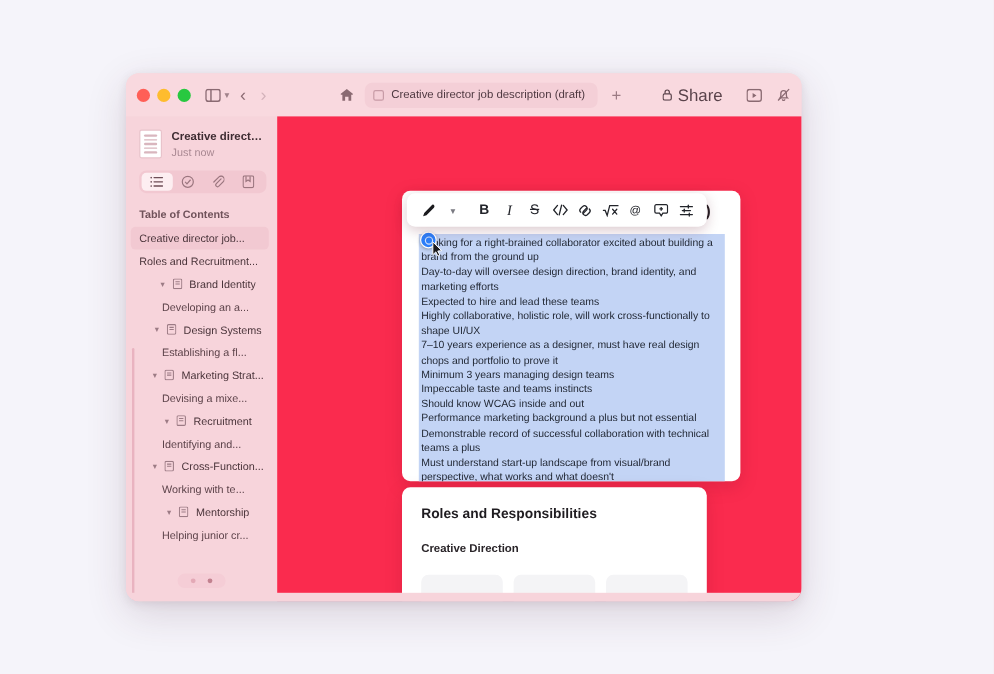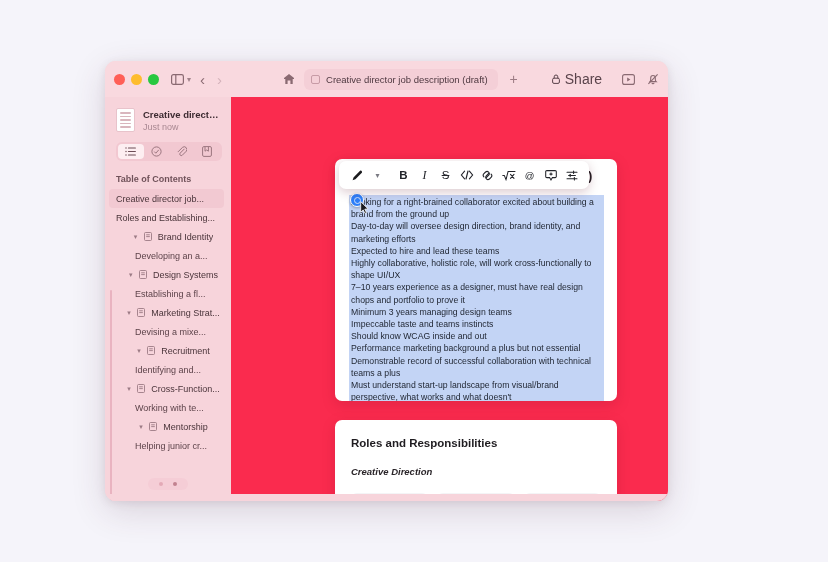--- a/index.html
+++ b/index.html
@@ -248,30 +248,30 @@
   }
   .ft-sep { width: 5px; }
   .ft-btn.bold { font-weight: 700; font-size: 11.5px; }
   .ft-btn.ital { font-style: italic; font-family: "Liberation Serif", serif; font-size: 12px; }
   .ft-btn.strike { text-decoration: line-through; font-size: 11.5px; }
   .ft-btn.small { font-size: 9.5px; }
 
   
   #sheet2 {
     position: absolute;
-    left: 104px; top: 323px;
-    width: 282px; height: 110px;
+    left: 104px; top: 309px;
+    width: 254px; height: 110px;
     background: #fff;
     border-radius: 7px;
     box-shadow: 0 4px 14px rgba(120,10,35,.18);
     overflow: hidden;
     padding: 17px 16px 0 16px;
   }
   #sheet2-h { font-size: 11.5px; font-weight: 700; color: #1f1c20; }
-  #sheet2-sub { font-size: 9.5px; font-weight: 600; color: #2a2529; margin-top: 17px; font-style: italic; }
+  #sheet2-sub { font-size: 9.5px; font-weight: 600; color: #2a2529; margin-top: 17px; }
   #cards-row { display: flex; gap: 9px; margin-top: 16px; }
   #cards-row .card {
     flex: 1; height: 34px;
     background: #f4f4f6;
     border-radius: 6px;
   }
 
   
   #bottom-strip {
     position: absolute; left: 0; bottom: 0;
@@ -396,21 +396,21 @@
     </div>
 
     <div id="toc-title">Table of Contents</div>
 
     <div id="toc-guide"></div>
     <div id="toc-list">
         <div class="toc-row lvl0 selected">
           <span class="txt">Creative director job...</span>
         </div>
         <div class="toc-row lvl0">
-          <span class="txt">Roles and Establishing...</span>
+          <span class="txt">Roles and Recruitment...</span>
         </div>
         <div class="toc-row lvl1">
           <span class="caret">▾</span>
           <span class="pageicon">
             <svg width="8" height="9" viewBox="0 0 8 9" fill="none" stroke="#9c7b85" stroke-width="0.9">
               <rect x="0.5" y="0.5" width="7" height="8" rx="1"></rect>
               <line x1="2.2" y1="2.8" x2="5.8" y2="2.8"></line>
               <line x1="2.2" y1="4.6" x2="5.8" y2="4.6"></line>
             </svg>
           </span>

